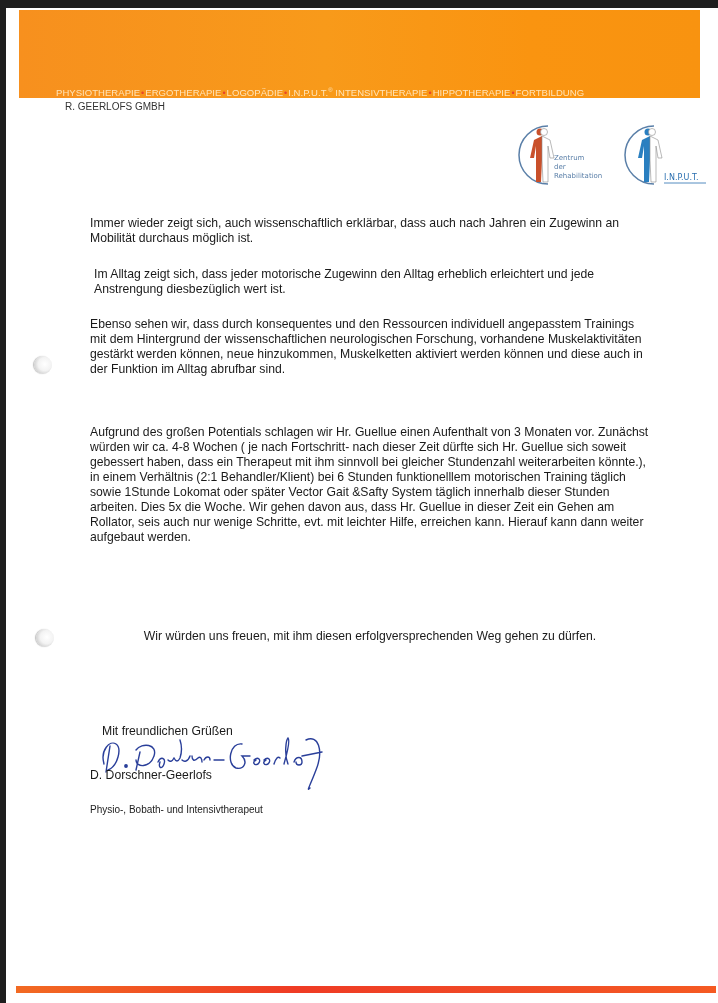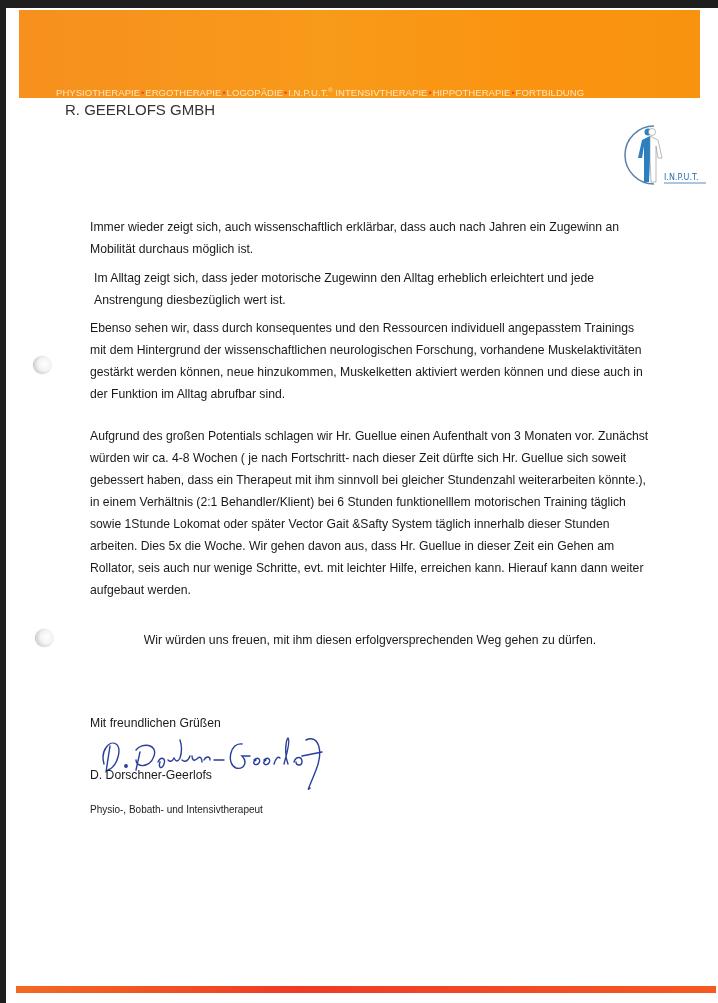--- a/index.html
+++ b/index.html
@@ -14,27 +14,27 @@
   .banner {
     position: absolute; left: 13px; top: 2px; width: 681px; height: 88px;
     background: linear-gradient(90deg, #f7901e 0%, #f89a1a 45%, #fa9410 75%, #f89310 100%);
   }
   .services {
     position: absolute; left: 50px; top: 79px; font-size: 9.5px; color: #ffe4b8;
     letter-spacing: 0.05px; white-space: nowrap;
   }
   .services .sep { color: #e8452a; font-size: 9px; margin: 0 1px; }
   .company {
-    position: absolute; left: 59px; top: 93px; font-size: 15px; color: #333;
+    position: absolute; left: 59px; top: 93px; font-size: 10px; color: #333;
   }
   .logo { position: absolute; }
   .logo1 { left: 502px; top: 110px; width: 120px; height: 70px; }
   .logo2 { left: 614px; top: 110px; width: 90px; height: 70px; }
   .body-text {
-    position: absolute; left: 84px; width: 560px; font-size: 12.2px; line-height: 22px; color: #1a1a1a;
+    position: absolute; left: 84px; width: 560px; font-size: 12.2px; line-height: 15px; color: #1a1a1a;
   }
   .p1 { top: 208px; }
   .p2 { top: 255px; }
   .p3 { top: 309px; }
   .p4 { top: 417px; }
   .p5 { top: 621px; text-align: center; }
   .greet { top: 704px; }
   .sig-name { position: absolute; left: 84px; top: 760px; font-size: 12.2px; color: #1a1a1a; }
   .sig-title { position: absolute; left: 84px; top: 796px; font-size: 10px; color: #222; }
   .signature { position: absolute; left: 90px; top: 722px; width: 240px; height: 68px; }
@@ -54,20 +54,32 @@
 
 <div class="page">
   <div class="banner"></div>
 
   <div class="services">
     <span>PHYSIOTHERAPIE</span><span class="sep">•</span><span>ERGOTHERAPIE</span><span class="sep">•</span><span>LOGOPÄDIE</span><span class="sep">•</span><span>I.N.P.U.T.</span><sup style="font-size:6px">®</sup> <span>INTENSIVTHERAPIE</span><span class="sep">•</span><span>HIPPOTHERAPIE</span><span class="sep">•</span><span>FORTBILDUNG</span>
   </div>
 
   <div class="company">R. GEERLOFS GMBH</div>
 
+  <div class="logo logo1">
+    <svg width="120" height="70" viewBox="0 0 120 70">
+      <path d="M40 8 A28 28 0 1 0 40 66" fill="none" stroke="#5a7fa8" stroke-width="1.5"></path>
+      <circle cx="32" cy="14" r="3.5" fill="#c9502a"></circle>
+      <circle cx="36" cy="14" r="3.5" fill="#ffffff" stroke="#8a8a8a" stroke-width="0.6"></circle>
+      <path d="M34 18 L26 22 L22 40 L26 40 L28 28 L28 64 L33 64 L34 42 Z" fill="#c9502a"></path>
+      <path d="M34 18 L42 22 L46 40 L42 40 L40 28 L40 64 L35 64 L34 42 Z" fill="#ffffff" stroke="#8a8a8a" stroke-width="0.6"></path>
+      <text x="46" y="42" font-family="DejaVu Sans, sans-serif" font-size="7" fill="#5a7fa8">Zentrum</text>
+      <text x="46" y="51" font-family="DejaVu Sans, sans-serif" font-size="7" fill="#5a7fa8">der</text>
+      <text x="46" y="60" font-family="DejaVu Sans, sans-serif" font-size="7" fill="#5a7fa8">Rehabilitation</text>
+    </svg>
+  </div>
 
   <div class="logo logo2">
     <svg width="90" height="70" viewBox="0 0 90 70">
       <path d="M34 8 A28 28 0 1 0 34 66" fill="none" stroke="#5a7fa8" stroke-width="1.5"></path>
       <circle cx="28" cy="14" r="3.5" fill="#2a7fc0"></circle>
       <circle cx="32" cy="14" r="3.5" fill="#ffffff" stroke="#8a8a8a" stroke-width="0.6"></circle>
       <path d="M30 18 L22 22 L18 40 L22 40 L24 28 L24 64 L29 64 L30 42 Z" fill="#2a7fc0"></path>
       <path d="M30 18 L38 22 L42 40 L38 40 L36 28 L36 64 L31 64 L30 42 Z" fill="#ffffff" stroke="#8a8a8a" stroke-width="0.6"></path>
       <text x="44" y="62" font-family="DejaVu Sans, sans-serif" font-size="8" fill="#2a6fb0">I.N.P.U.T.</text>
       <line x1="44" y1="65" x2="86" y2="65" stroke="#2a6fb0" stroke-width="0.8"></line>
@@ -76,21 +88,21 @@
 
   <div class="punch punch1"></div>
   <div class="punch punch2"></div>
 
   <p class="body-text p1" style="margin:0">Immer wieder zeigt sich, auch wissenschaftlich erklärbar, dass auch nach Jahren ein Zugewinn an Mobilität durchaus möglich ist.</p>
   <p class="body-text p2" style="margin:4px">Im Alltag zeigt sich, dass jeder motorische Zugewinn  den Alltag erheblich erleichtert und jede Anstrengung diesbezüglich wert ist.</p>
   <p class="body-text p3" style="margin:0">Ebenso sehen wir, dass durch konsequentes und den Ressourcen individuell angepasstem Trainings mit dem Hintergrund der wissenschaftlichen neurologischen Forschung, vorhandene Muskelaktivitäten gestärkt werden können, neue hinzukommen, Muskelketten aktiviert werden können und diese auch in der Funktion im Alltag abrufbar sind.</p>
   <p class="body-text p4" style="margin:0">Aufgrund des großen Potentials schlagen wir Hr. Guellue einen Aufenthalt von 3 Monaten vor. Zunächst würden wir ca. 4-8 Wochen ( je nach Fortschritt- nach dieser Zeit dürfte sich Hr. Guellue sich soweit gebessert haben, dass ein Therapeut mit ihm sinnvoll bei gleicher Stundenzahl weiterarbeiten könnte.),  in einem Verhältnis (2:1 Behandler/Klient) bei 6 Stunden funktionelllem motorischen Training täglich sowie 1Stunde Lokomat oder später Vector Gait &amp;Safty System täglich innerhalb dieser Stunden arbeiten. Dies 5x die Woche. Wir gehen davon aus, dass Hr. Guellue in dieser Zeit ein Gehen am Rollator, seis auch nur wenige Schritte, evt. mit leichter Hilfe, erreichen kann. Hierauf kann dann weiter aufgebaut werden.</p>
   <p class="body-text p5" style="margin:0">Wir würden uns freuen, mit ihm diesen erfolgversprechenden Weg gehen zu dürfen.</p>
 
-  <p class="body-text greet" style="margin:0">Mit freundlichen Grüßen</p>
+  <p class="body-text greet" style="margin:12px">Mit freundlichen Grüßen</p>
 
   <svg class="signature" viewBox="0 0 240 68">
     <g fill="none" stroke="#2a3f9a" stroke-width="1.4" stroke-linecap="round">
       <path d="M8 34 C4 20, 14 10, 20 14 C26 18, 22 36, 12 40 M14 16 L10 42"></path>
       <circle cx="30" cy="36" r="1.2" fill="#2a3f9a"></circle>
       <path d="M40 20 C46 12, 62 14, 58 26 C54 38, 40 38, 40 30 M44 22 L40 40"></path>
       <path d="M62 32 c3 -6, 8 -4, 6 2 s-6 4, -4 -2 M72 30 c2 2, 4 2, 6 -2 M78 28 c2 4, 4 4, 6 0 c2 -6, 2 -12, 0 -18 M86 30 c2 2, 6 2, 8 -4 M96 26 c0 4, 2 6, 6 2 c2 -2, 4 0, 4 4 M108 30 c2 -4, 6 -4, 6 0"></path>
       <path d="M118 30 L128 30"></path>
       <path d="M146 14 C134 12, 130 34, 140 38 C148 40, 152 32, 146 26 L154 26"></path>
       <path d="M158 30 c4 -4, 8 0, 4 4 c-4 2, -6 -2, -2 -4 M168 30 c4 -4, 8 0, 4 4 c-4 2, -6 -2, -2 -4 M178 34 c2 -6, 4 -8, 6 -6"></path>

